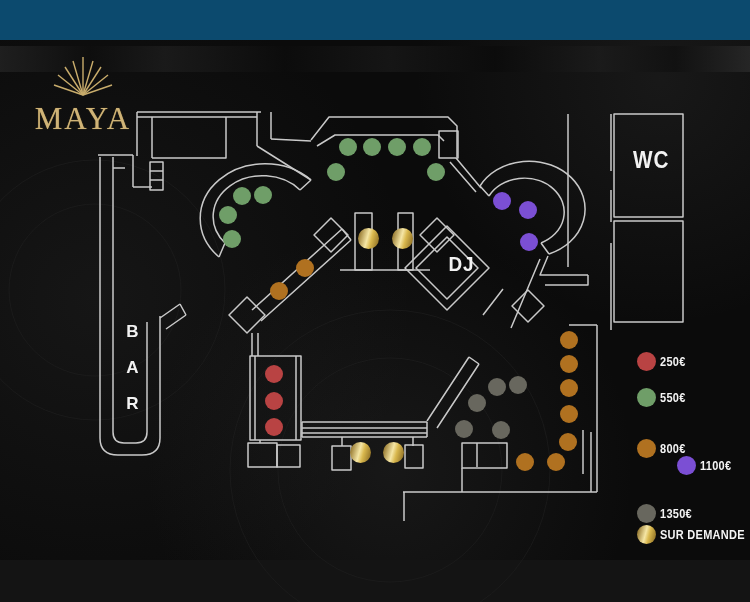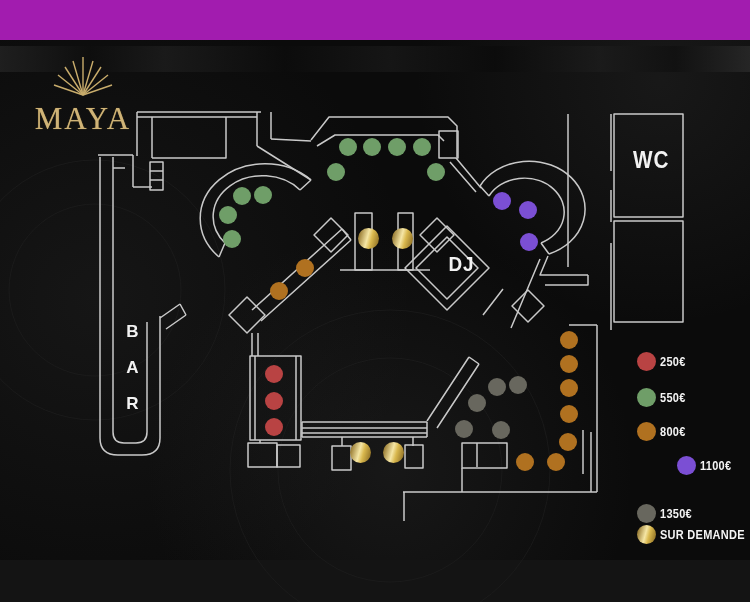--- a/index.html
+++ b/index.html
@@ -1,16 +1,16 @@
 <!DOCTYPE html>
 <html><head>
 <meta charset="utf-8">
 <style>
   html,body{margin:0;padding:0;background:#000;}
-  .stage{position:relative;width:750px;height:602px;background:#a21caf;overflow:hidden;
+  .stage{position:relative;width:750px;height:602px;background:#0c4a6e;overflow:hidden;
          font-family:"Liberation Sans",sans-serif;}
   
   .photo{position:absolute;left:0;top:40px;width:750px;height:520px;background:
     radial-gradient(circle at 390px 430px, rgba(90,90,90,.16), rgba(0,0,0,0) 42%),
     radial-gradient(circle at 95px 260px, rgba(95,95,95,.13), rgba(0,0,0,0) 45%),
     radial-gradient(circle at 660px 40px, rgba(120,120,120,.12), rgba(0,0,0,0) 30%),
     #0b0b0b;}
   .streaks{position:absolute;left:0;top:46px;width:750px;height:26px;opacity:.8;background:
     linear-gradient(90deg,#232323 0%,#0e0e0e 12%,#1d1d1d 22%,#0c0c0c 38%,#181818 52%,
                     #0b0b0b 66%,#1c1c1c 80%,#101010 90%,#2a2a2a 100%);}
@@ -34,21 +34,21 @@
   .dot--brown{background:#b07120;}
   .dot--purple{background:#7b4fd4;}
   .dot--gray{background:#68675e;}
   .dot--gold{background:linear-gradient(105deg,#8a6b22 5%,#f5e6a5 45%,#d9b84e 62%,#8a6b22 96%);}
   
   .legend{position:absolute;left:637px;top:352px;width:110px;}
   .legend-row{position:absolute;left:0;display:flex;align-items:center;gap:4px;}
   .legend-dot{width:19px;height:19px;border-radius:50%;flex:0 0 auto;}
   .legend-label{color:#f4f4f4;font-weight:bold;font-size:12.5px;letter-spacing:.3px;
                 white-space:nowrap;transform:scaleX(.88);transform-origin:left center;}
-  .lr0{top:0px;} .lr1{top:36px;} .lr2{top:70px;} .lr3{top:104px;padding-left:40px;} .lr4{top:152px;} .lr5{top:173px;}
+  .lr0{top:0px;} .lr1{top:36px;} .lr2{top:87px;} .lr3{top:104px;padding-left:40px;} .lr4{top:152px;} .lr5{top:173px;}
 </style>
 </head>
 <body>
 
 <div class="stage">
   <div class="photo"></div>
   <div class="streaks"></div>
   <div class="bottomstrip"></div>
 
   <svg class="walls" width="750" height="602" viewBox="0 0 750 602" fill="none" stroke="#d9d9d9" stroke-width="1.5" stroke-linejoin="round" opacity="0.92">

